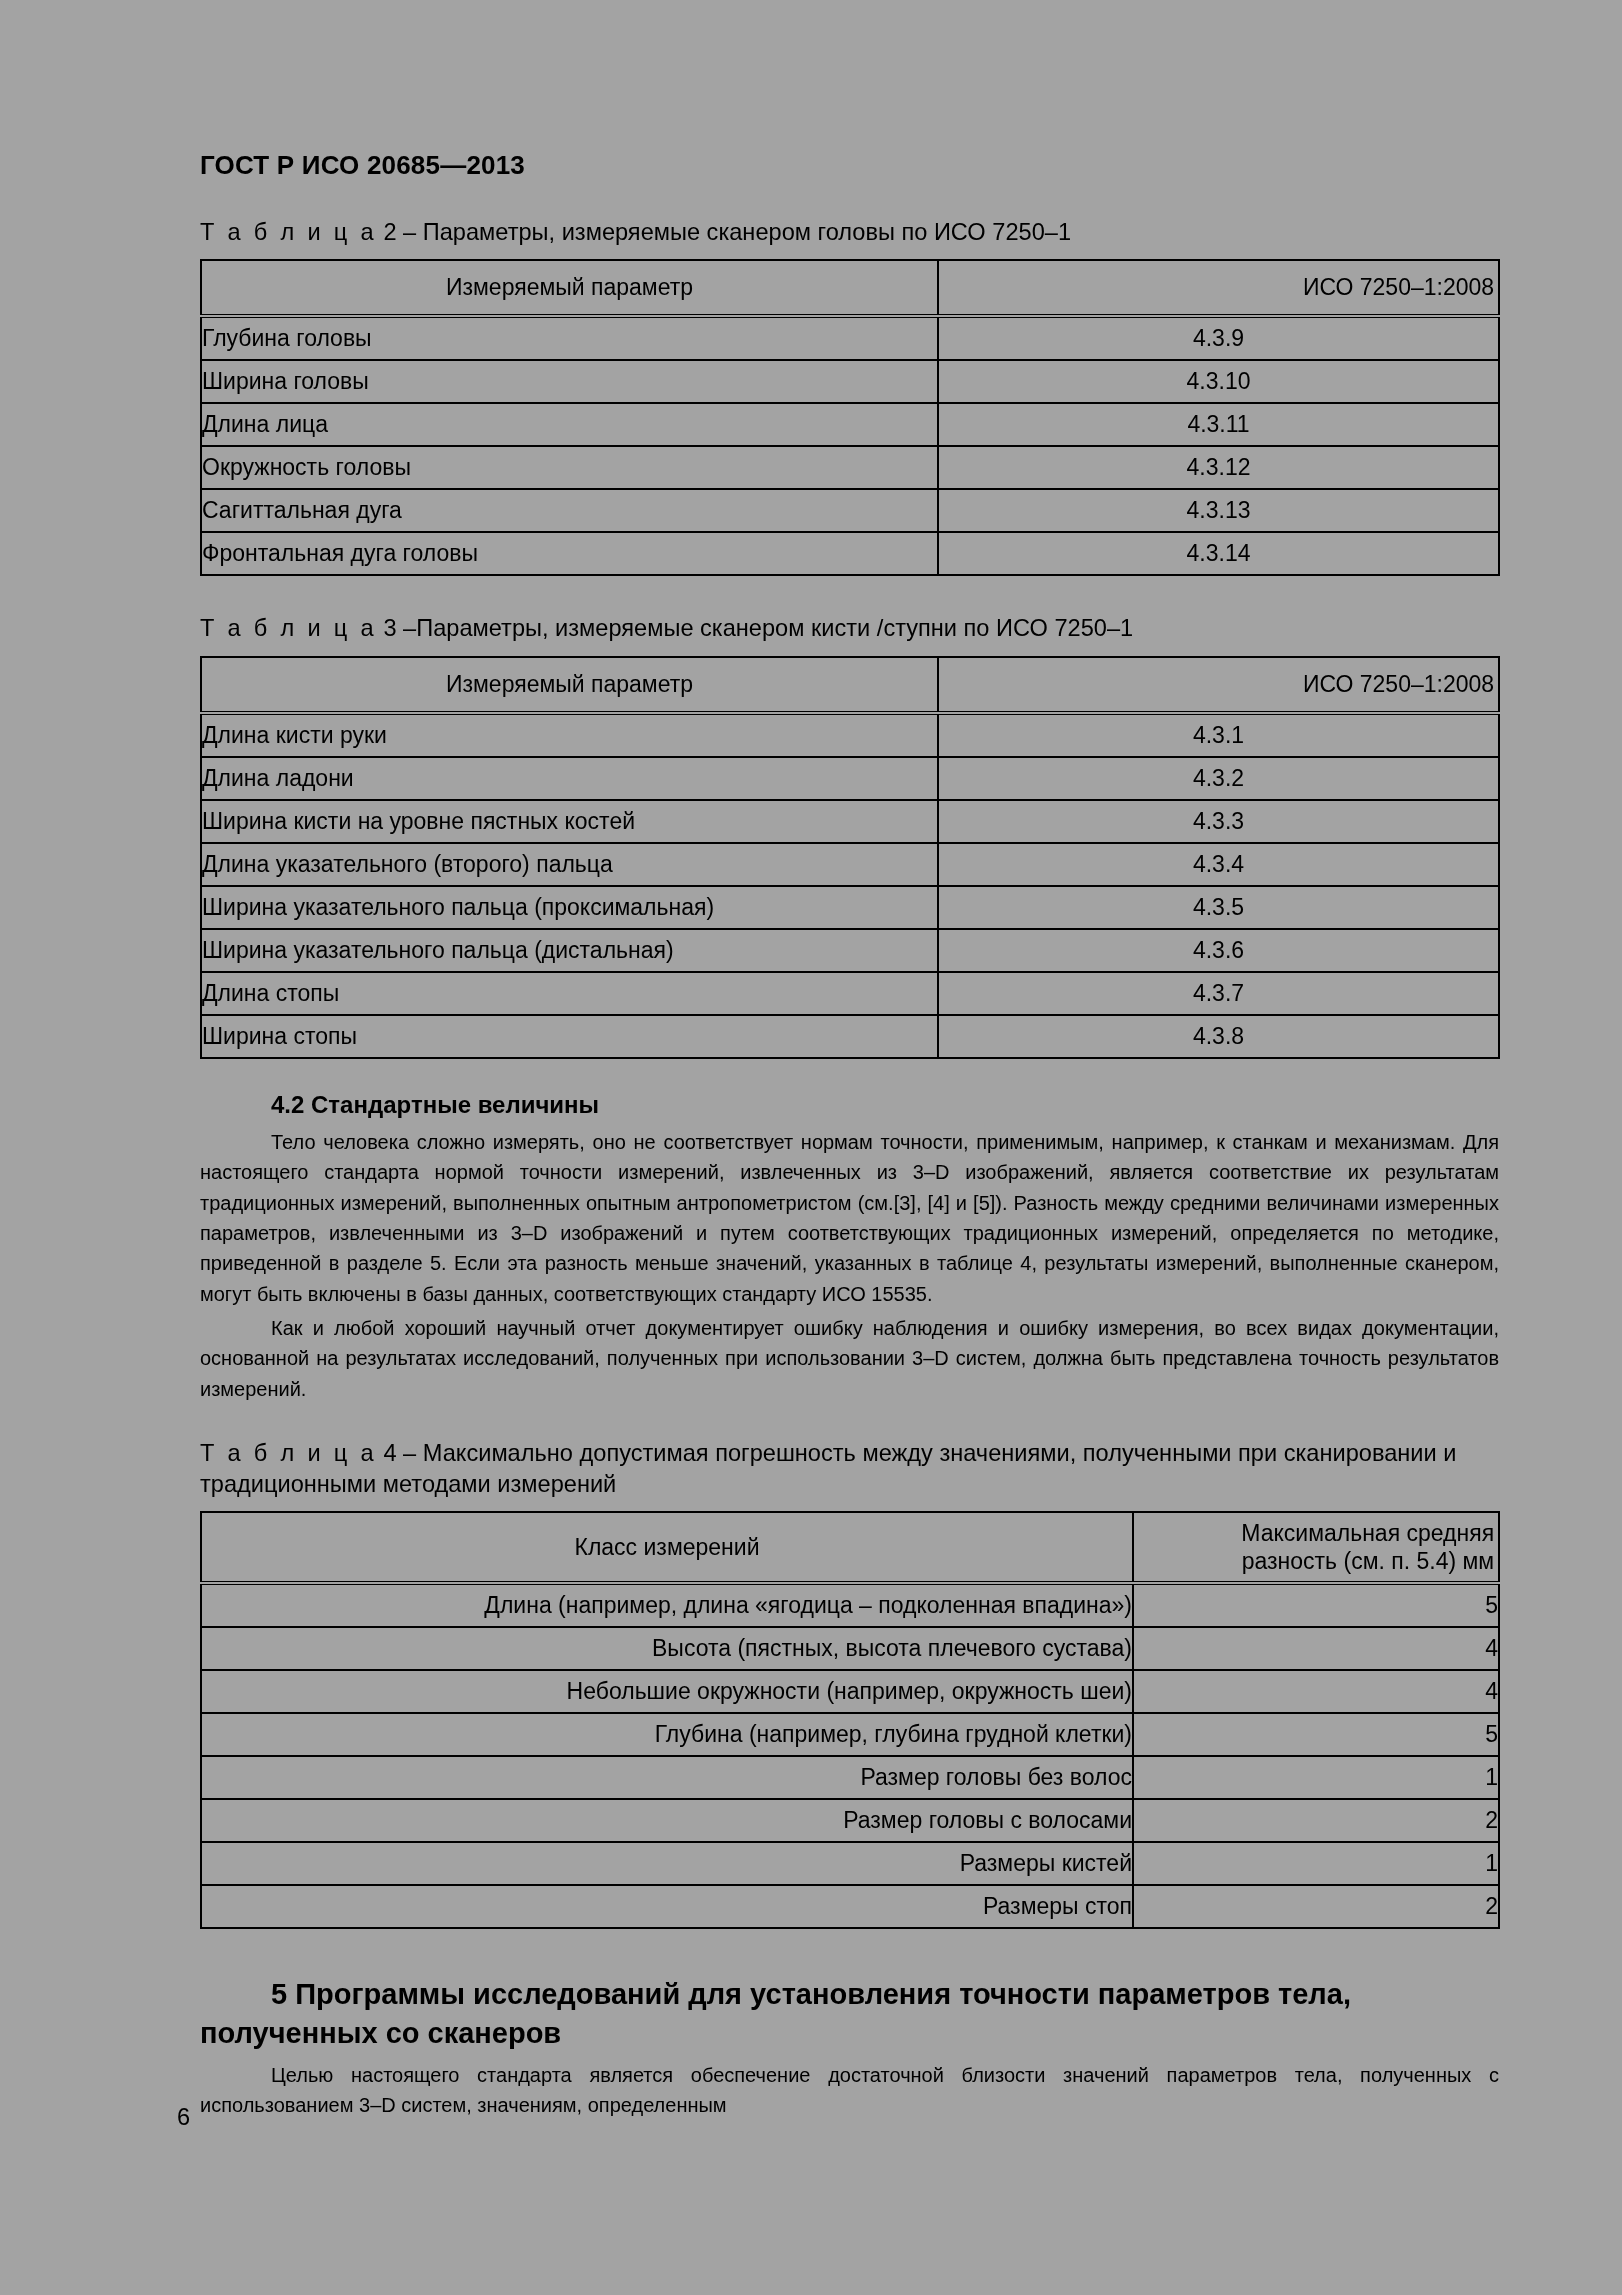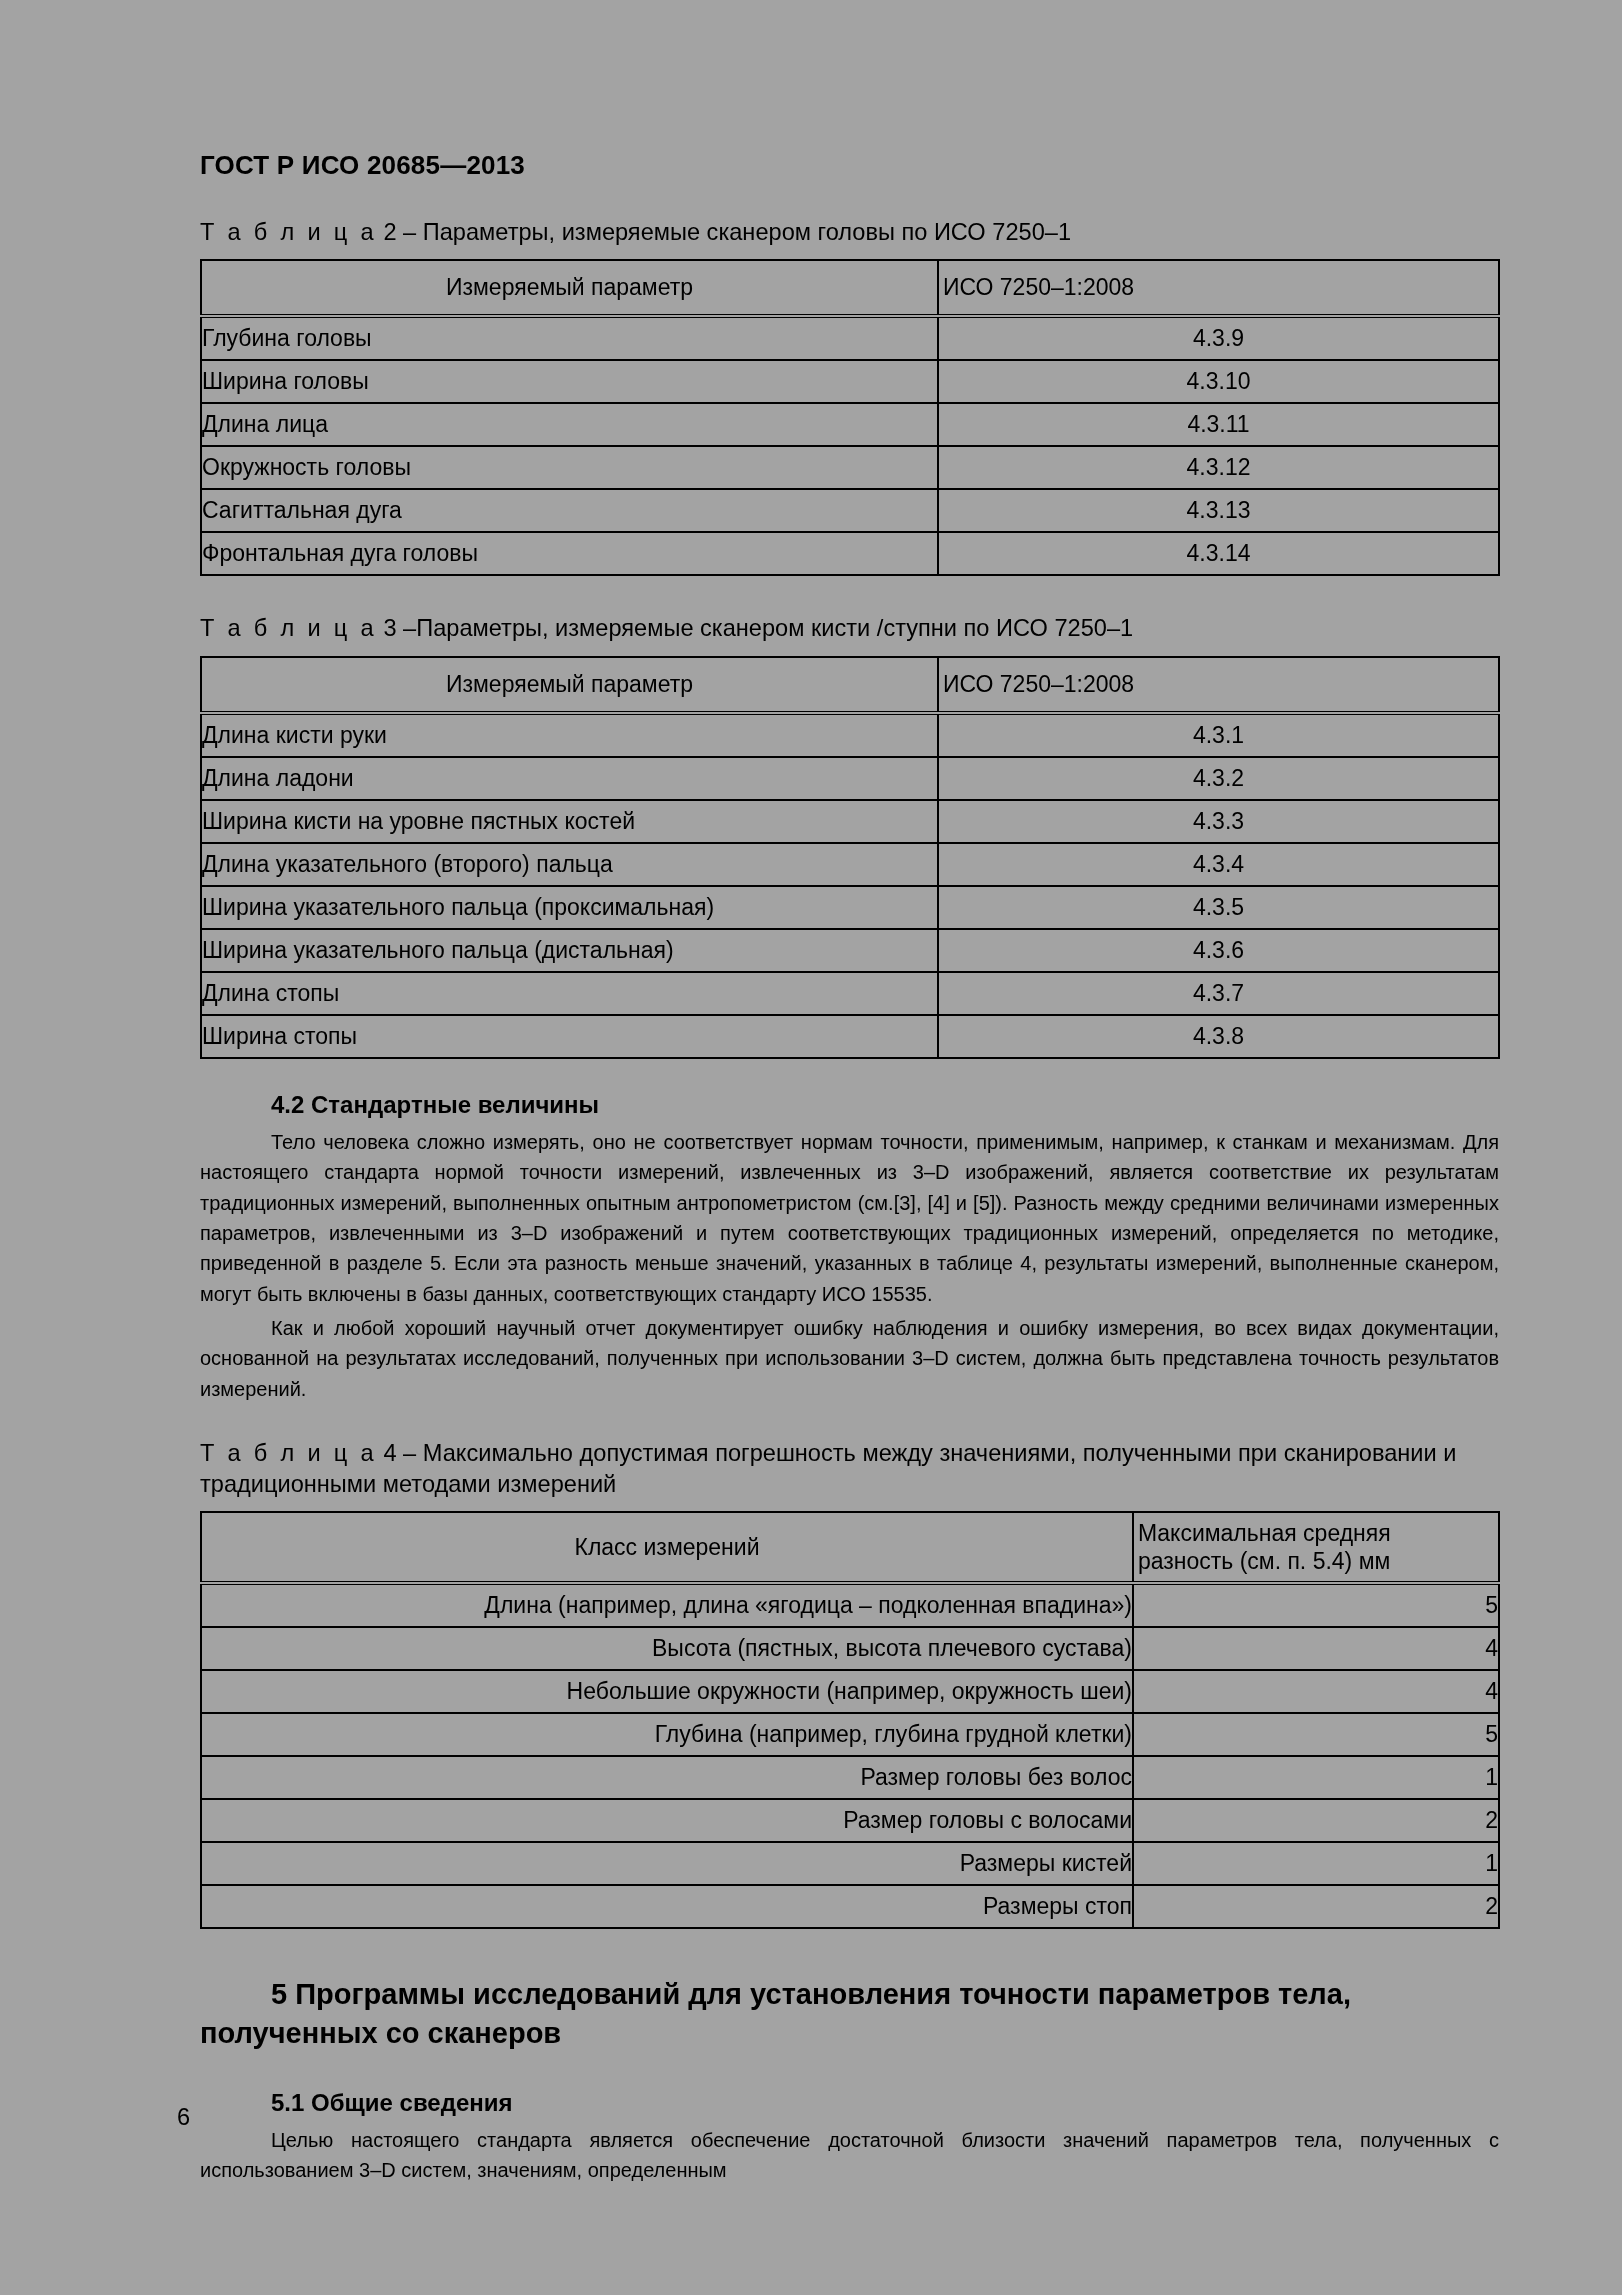--- a/index.html
+++ b/index.html
@@ -59,21 +59,21 @@
     table-layout: fixed;
     font-size: 23px;
   }
   table.gost td, table.gost th {
     border: 2px solid #000000;
     padding: 0;
     font-weight: normal;
     vertical-align: middle;
   }
   table.gost thead th {
-    text-align: left;
+    text-align: right;
     height: 43px;
     padding: 5.2px 3.9px;
   }
   table.gost thead tr th {
     border-bottom: 4.6px double #000000;
   }
   table.gost tbody td {
     height: 41px;
   }
   td.param, th.param {
@@ -298,20 +298,19 @@
           <td class="val">1</td>
         </tr>
         <tr>
           <td class="param">Размеры стоп</td>
           <td class="val">2</td>
         </tr>
       </tbody>
     </table>
 
     <h2 class="main-heading">5 Программы исследований для установления точности параметров тела, полученных со сканеров</h2>
-    <h3 class="sub-heading-2">5.1 Общие сведения</h3>
     <p class="body first">Целью настоящего стандарта является обеспечение достаточной близости значений параметров тела, полученных с использованием 3–D систем, значениям, определенным</p>
 
   </div>
 
   <div class="page-number">6</div>
 </div>
 
 
 </body></html>

